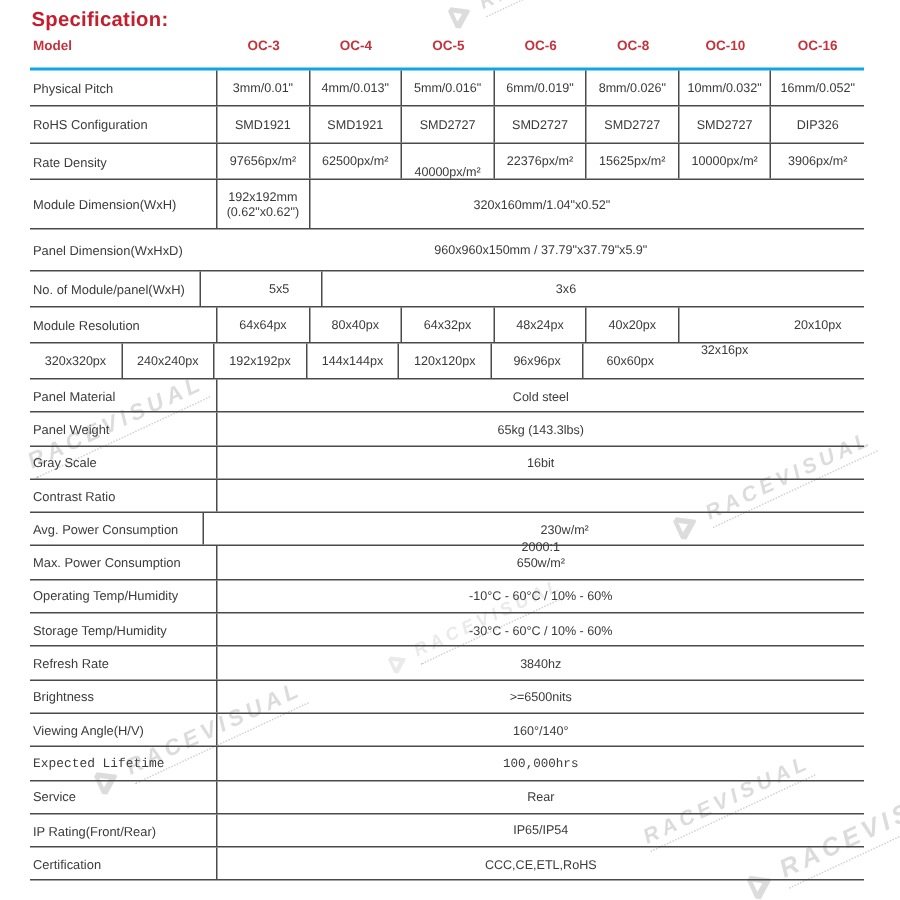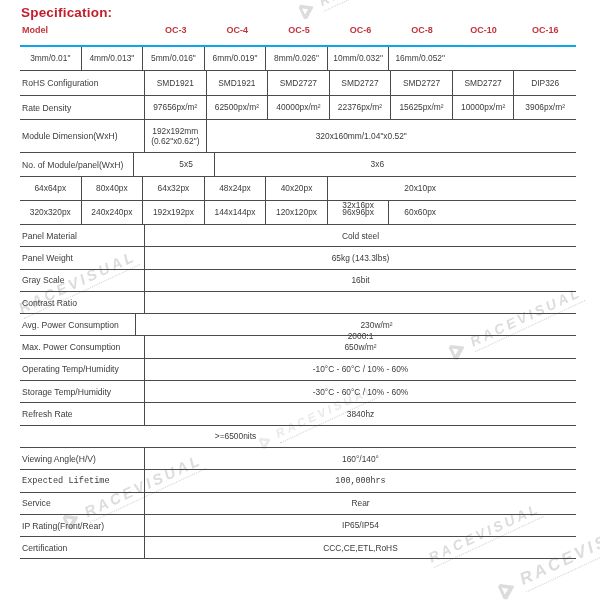--- a/index.html
+++ b/index.html
@@ -116,20 +116,21 @@
     <div class="col-head">OC-3</div>
         <div class="col-head">OC-4</div>
         <div class="col-head">OC-5</div>
         <div class="col-head">OC-6</div>
         <div class="col-head">OC-8</div>
         <div class="col-head">OC-10</div>
         <div class="col-head">OC-16</div>
       </div>
     <div id="body-rows">
         <div class="row" style="height: 24px;">
+          <div class="label-cell">Physical Pitch</div>
           <div class="cell" style="width: 61.5714px;">
             <span>3mm/0.01"</span>
           </div>
           <div class="cell" style="width: 61.5714px;">
             <span>4mm/0.013"</span>
           </div>
           <div class="cell" style="width: 61.5714px;">
             <span>5mm/0.016"</span>
           </div>
           <div class="cell" style="width: 61.5714px;">
@@ -170,21 +171,21 @@
           </div>
         </div>
         <div class="row" style="height: 24px;">
           <div class="label-cell">Rate Density</div>
           <div class="cell" style="width: 61.5714px;">
             <span>97656px/m²</span>
           </div>
           <div class="cell" style="width: 61.5714px;">
             <span>62500px/m²</span>
           </div>
-          <div class="cell" style="width: 61.5714px;">
+          <div class="cell" style="width: 61.5714px; align-items: flex-end;">
             <span>40000px/m²</span>
           </div>
           <div class="cell" style="width: 61.5714px;">
             <span>22376px/m²</span>
           </div>
           <div class="cell" style="width: 61.5714px;">
             <span>15625px/m²</span>
           </div>
           <div class="cell" style="width: 61.5714px;">
             <span>10000px/m²</span>
@@ -196,30 +197,37 @@
         <div class="row" style="height: 33px;">
           <div class="label-cell">Module Dimension(WxH)</div>
           <div class="cell" style="width: 61.5714px;">
             <span>192x192mm
 (0.62"x0.62")</span>
           </div>
           <div class="cell" style="width: 369.429px;">
             <span class="shift-left">320x160mm/1.04"x0.52"</span>
           </div>
         </div>
+        <div class="row no-sep" style="height: 28px;">
+          <div class="label-cell">Panel Dimension(WxHxD)</div>
+          <div class="cell" style="width: 431px;">
+            <span>960x960x150mm / 37.79"x37.79"x5.9"</span>
+          </div>
+        </div>
         <div class="row" style="height: 24px; gap: 24px;">
           <div class="label-cell">No. of Module/panel(WxH)</div>
           <div class="cell" style="width: 61.5714px;">
             <span>5x5</span>
           </div>
           <div class="cell" style="width: 369.429px;">
             <span class="shift-left">3x6</span>
           </div>
         </div>
         <div class="row" style="height: 24px;">
+          <div class="label-cell">Module Resolution</div>
           <div class="cell" style="width: 61.5714px;">
             <span>64x64px</span>
           </div>
           <div class="cell" style="width: 61.5714px;">
             <span>80x40px</span>
           </div>
           <div class="cell" style="width: 61.5714px;">
             <span>64x32px</span>
           </div>
           <div class="cell" style="width: 61.5714px;">
@@ -306,20 +314,21 @@
             <span>-30°C - 60°C / 10% - 60%</span>
           </div>
         </div>
         <div class="row" style="height: 22.3px;">
           <div class="label-cell">Refresh Rate</div>
           <div class="cell" style="width: 431px;">
             <span>3840hz</span>
           </div>
         </div>
         <div class="row" style="height: 22.3px;">
+          <div class="label-cell">Brightness</div>
           <div class="cell" style="width: 431px;">
             <span>&gt;=6500nits</span>
           </div>
         </div>
         <div class="row" style="height: 22.3px;">
           <div class="label-cell">Viewing Angle(H/V)</div>
           <div class="cell" style="width: 431px;">
             <span>160°/140°</span>
           </div>
         </div>

